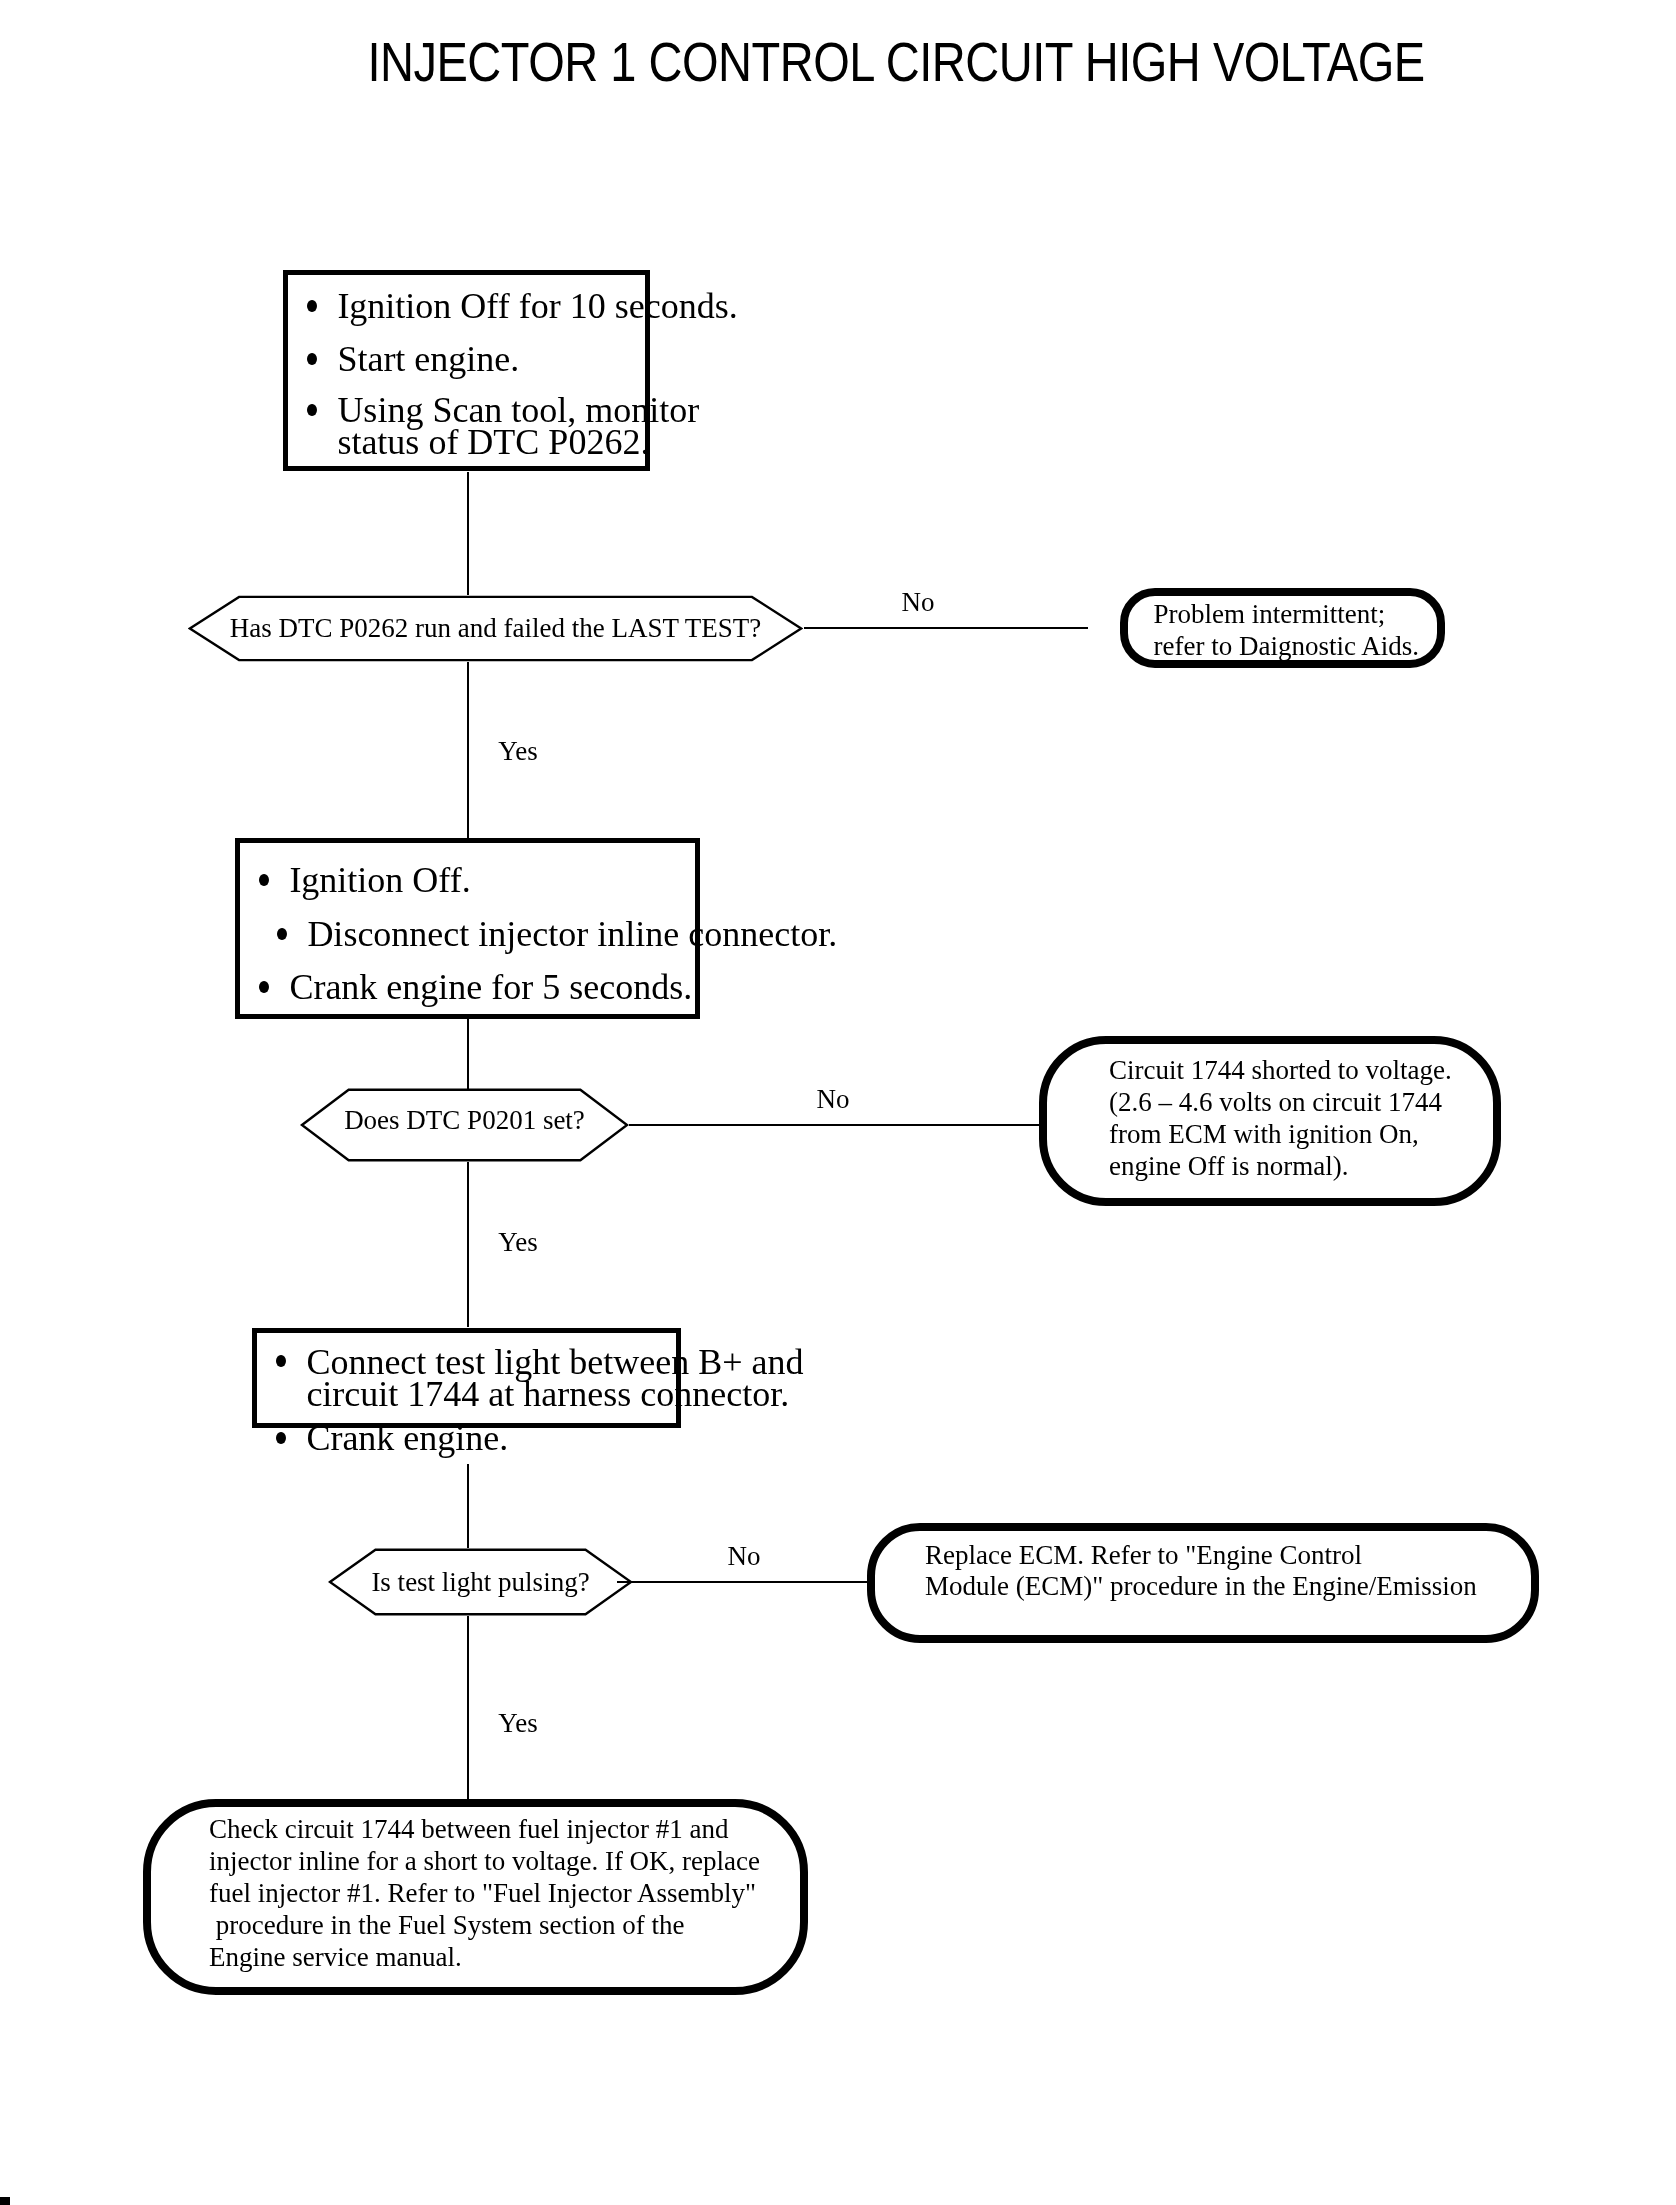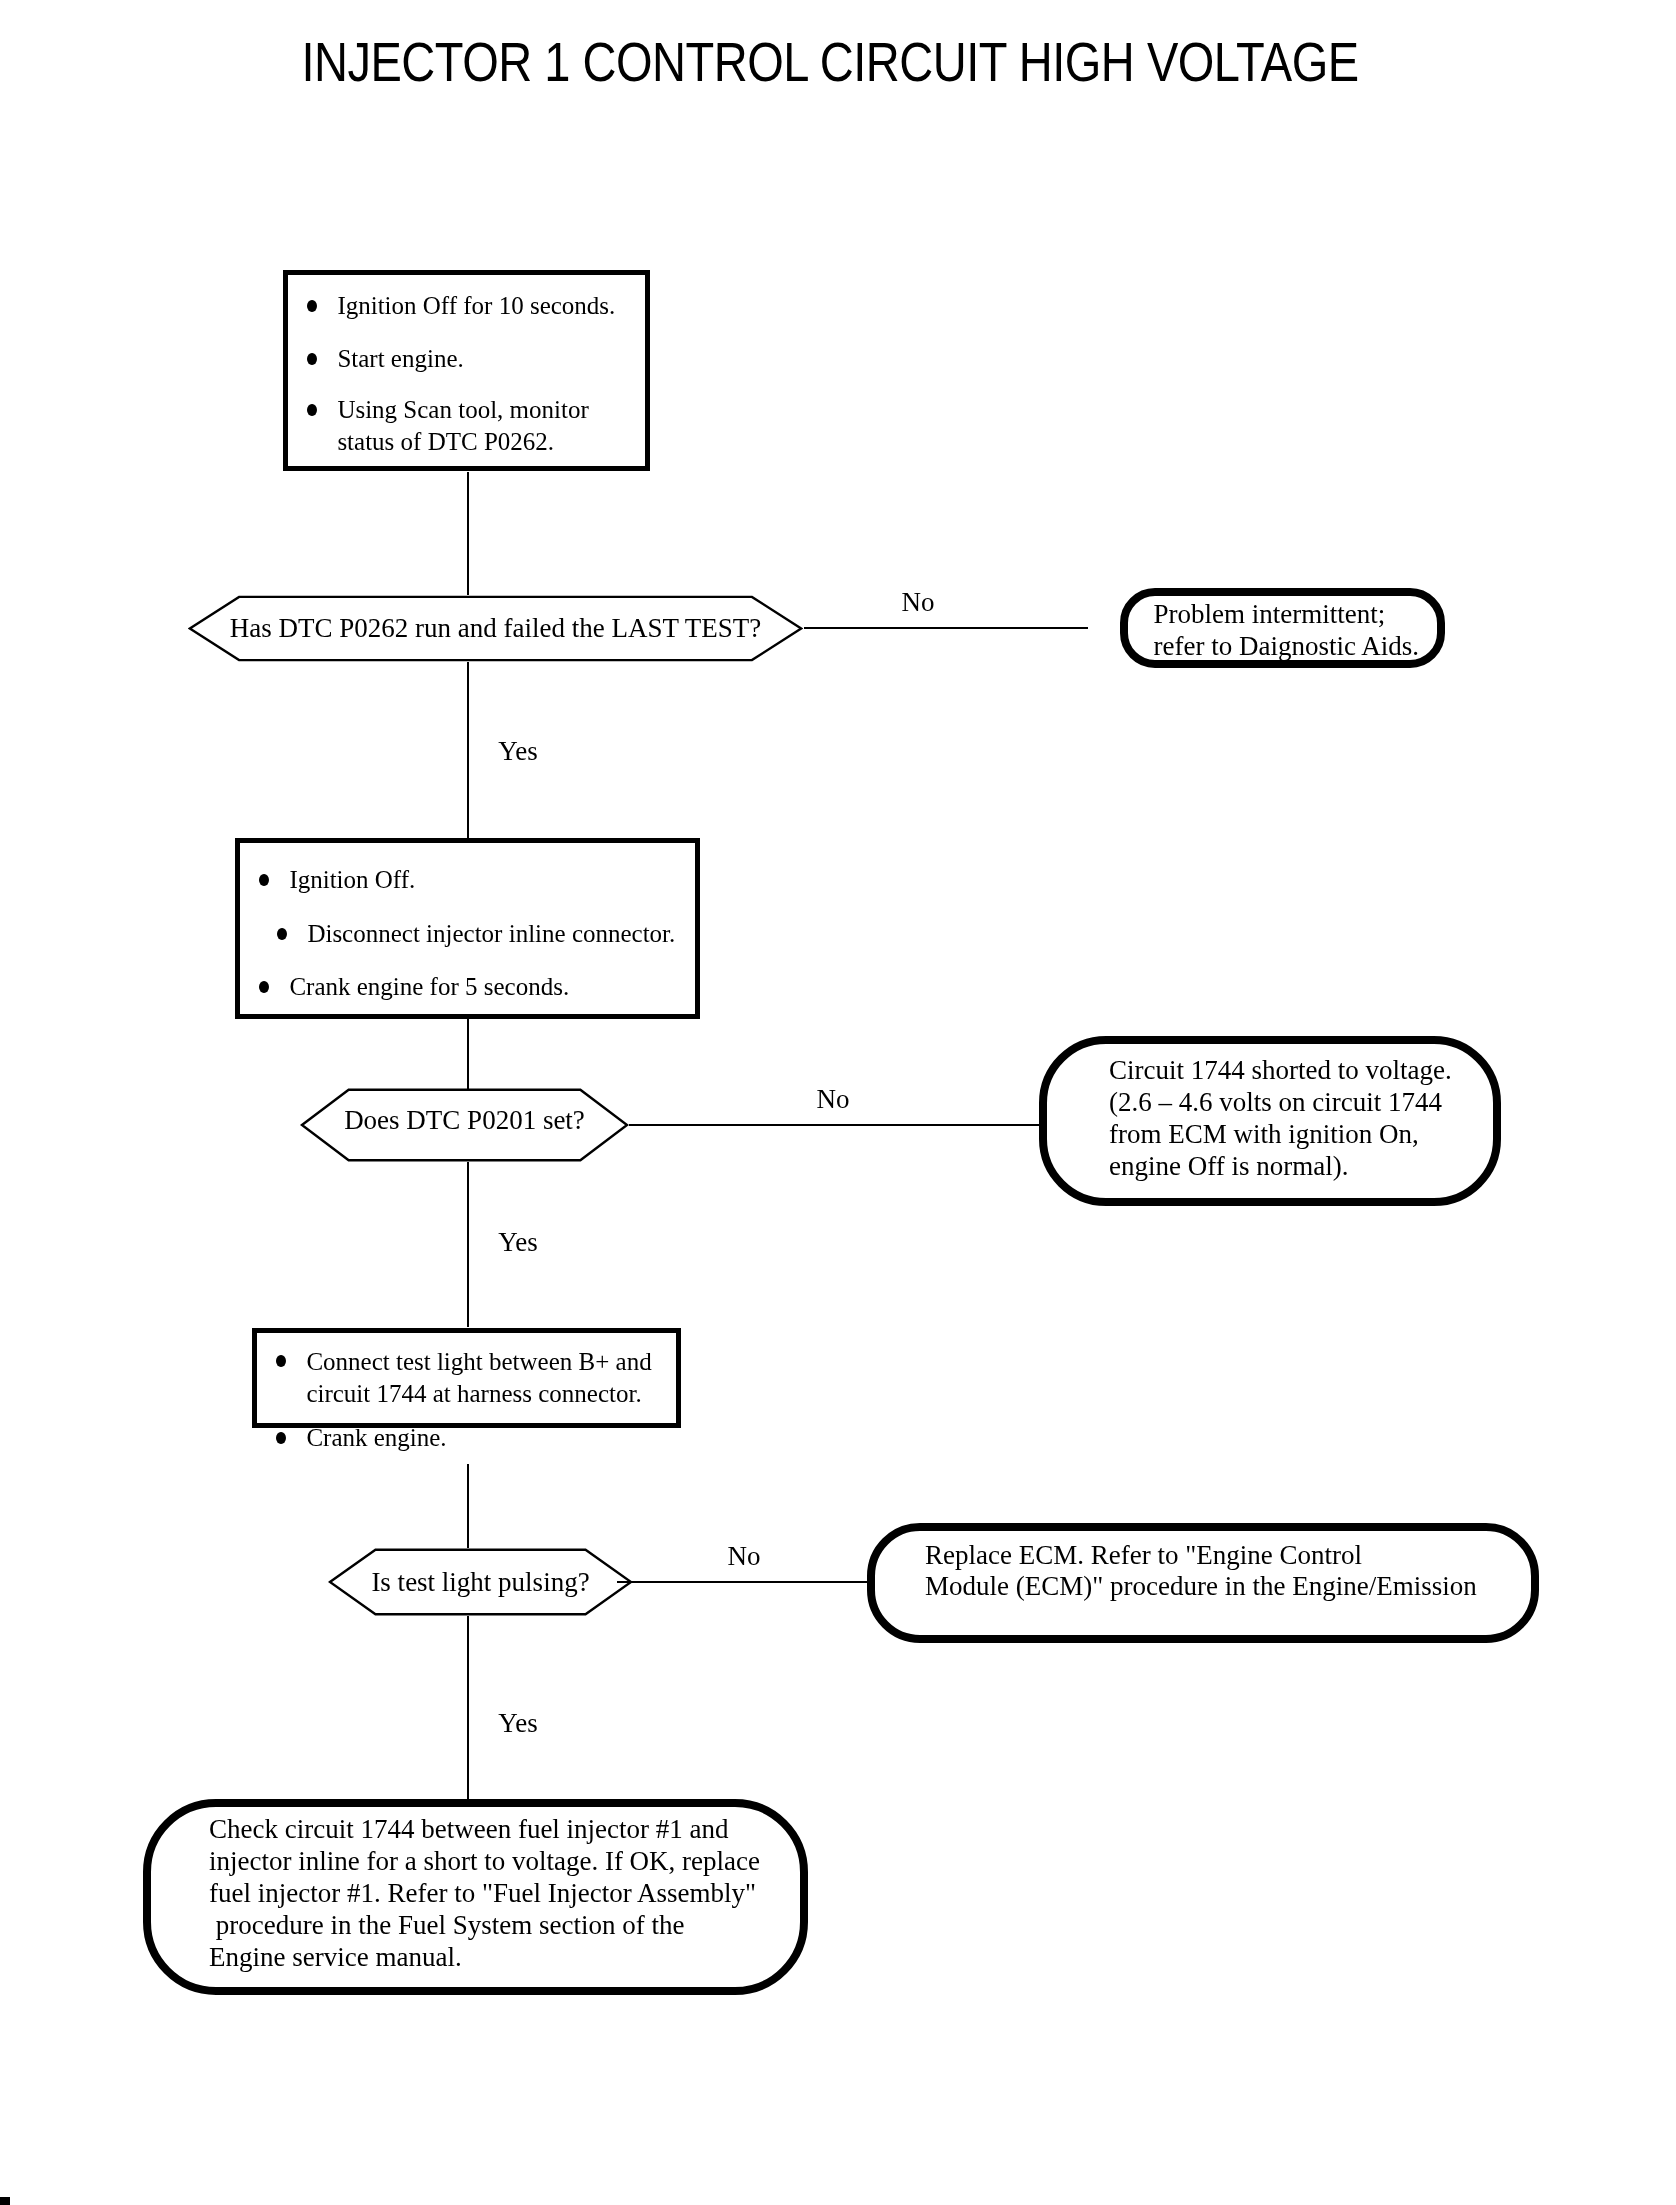--- a/index.html
+++ b/index.html
@@ -15,31 +15,31 @@
   .hexwrap svg{position:absolute;left:0;top:0;}
   .hextext{position:absolute;left:0;top:0;width:100%;height:100%;
            display:flex;align-items:center;justify-content:center;
            font-size:27px;white-space:nowrap;}
   .vline{position:absolute;width:2.4px;background:#000;}
   .hline{position:absolute;height:2.4px;background:#000;}
   .lbl{position:absolute;transform:translate(-50%,-50%);font-size:27px;white-space:nowrap;}
   .bullet-item{position:absolute;display:flex;align-items:flex-start;}
   .dot{flex:0 0 auto;width:9.7px;height:12px;border-radius:50%;background:#000;margin-top:9.7px;}
   .btext{margin-left:20.7px;}
-  .bline{font-size:25px;line-height:32px;white-space:pre;font-family:Liberation Serif, serif;}
+  .bline{font-size:36px;line-height:32px;white-space:pre;font-family:Liberation Serif, serif;}
   .anscol{position:absolute;}
   .ansline{font-size:27px;line-height:32px;white-space:pre;}
   .speck{position:absolute;background:#000;}
 </style>
 </head>
 <body>
 
 <div id="page">
 
-  <div class="title-wrap" style="left:830px;top:29px;transform:translateX(-50%);text-align:right;">
+  <div class="title-wrap" style="left:896px;top:29px;transform:translateX(-50%);text-align:right;">
     <span class="title-inner">INJECTOR 1 CONTROL CIRCUIT HIGH VOLTAGE</span>
   </div>
 
   <div class="box" style="left:283px;top:270px;width:367px;height:201px;">
     <div class="bullet-item" style="left:19px;top:15px;">
       <span class="dot"></span>
       <div class="btext">
           <div class="bline">Ignition Off for 10 seconds.</div>
         </div>
     </div>

